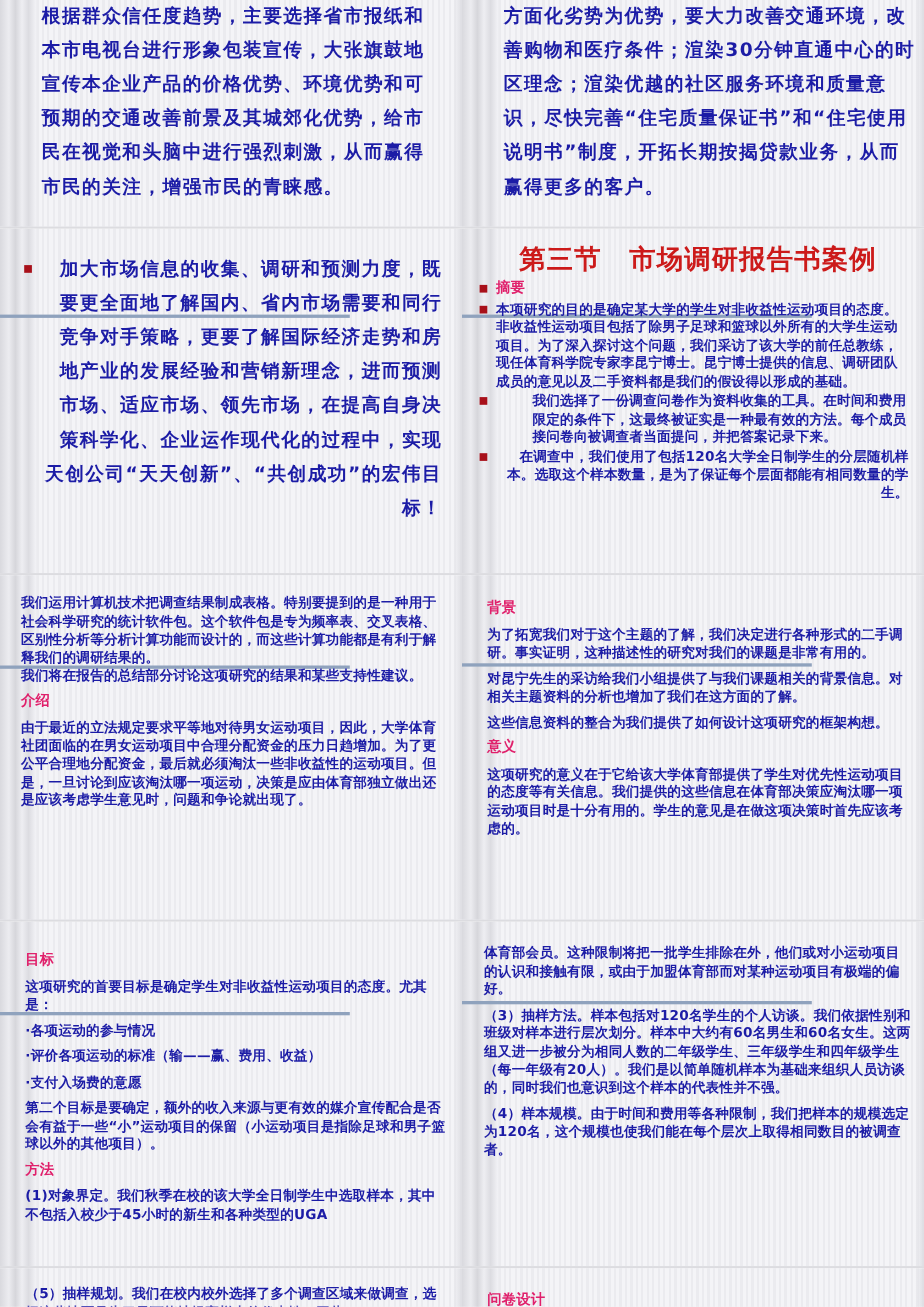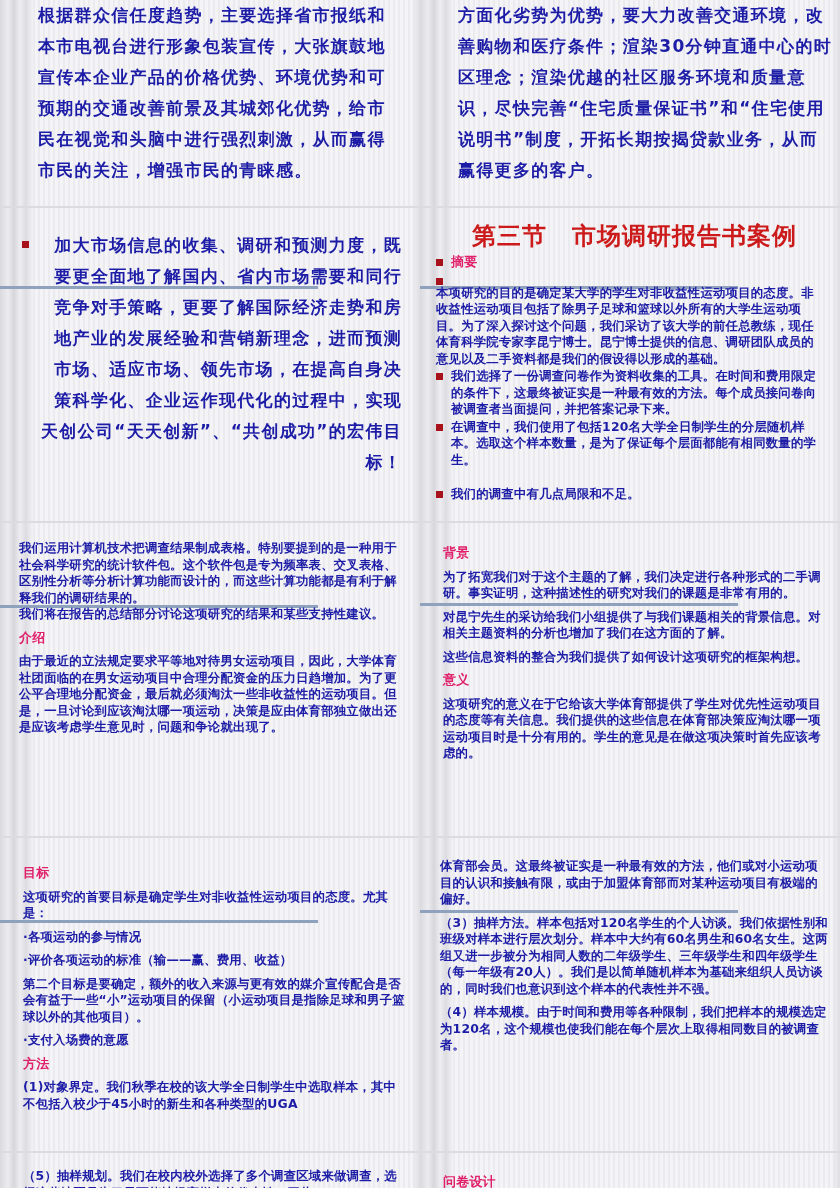--- a/index.html
+++ b/index.html
@@ -70,35 +70,31 @@
   </div>
 
   <div class="slide right" style="top:208px; height:315px;">
     <div class="accent-line" style="top:78px;"></div>
     <div class="title-red" style="position:absolute; left:52px; top:12px;">第三节　市场调研报告书案例</div>
     <div class="body-text small" style="left:16px; top:46px; width:390px;">
       <div class="bullet-row" style="margin-bottom:2px;">
         <span class="bullet"></span>
         <span class="section-label">摘要</span>
       </div>
-      <div class="bullet-row" style="margin-bottom:1px;flex-direction:column;">
+      <div class="bullet-row" style="margin-bottom:1px;">
         <span class="bullet"></span>
         <span>本项研究的目的是确定某大学的学生对非收益性运动项目的态度。非收益性运动项目包括了除男子足球和篮球以外所有的大学生运动项目。为了深入探讨这个问题，我们采访了该大学的前任总教练，现任体育科学院专家李昆宁博士。昆宁博士提供的信息、调研团队成员的意见以及二手资料都是我们的假设得以形成的基础。</span>
       </div>
-      <div class="bullet-row" style="margin-bottom:1px;">
+      <div class="bullet-row" style="margin-bottom:1px;gap:33px;">
         <span class="bullet"></span>
         <span>我们选择了一份调查问卷作为资料收集的工具。在时间和费用限定的条件下，这最终被证实是一种最有效的方法。每个成员接问卷向被调查者当面提问，并把答案记录下来。</span>
       </div>
-      <div class="bullet-row" style="margin-bottom:18px;">
+      <div class="bullet-row" style="margin-bottom:1px;text-align:right;">
         <span class="bullet"></span>
         <span>在调查中，我们使用了包括120名大学全日制学生的分层随机样本。选取这个样本数量，是为了保证每个层面都能有相同数量的学生。</span>
-      </div>
-      <div class="bullet-row">
-        <span class="bullet"></span>
-        <span>我们的调查中有几点局限和不足。</span>
       </div>
     </div>
   </div>
 
   <div class="slide left" style="top:523px; height:315px;">
     <div class="accent-line" style="top:82px;"></div>
     <div class="body-text small" style="left:19px; top:17px; width:386px;">
       <p>我们运用计算机技术把调查结果制成表格。特别要提到的是一种用于社会科学研究的统计软件包。这个软件包是专为频率表、交叉表格、区别性分析等分析计算功能而设计的，而这些计算功能都是有利于解释我们的调研结果的。</p>
       <p class="para">我们将在报告的总结部分讨论这项研究的结果和某些支持性建议。</p>
       <p class="section-label para">介绍</p>
@@ -118,31 +114,31 @@
     </div>
   </div>
 
   <div class="slide left" style="top:838px; height:315px;">
     <div class="accent-line" style="top:82px;"></div>
     <div class="body-text small" style="left:23px; top:27px; width:385px;">
       <p class="section-label para">目标</p>
       <p class="para">这项研究的首要目标是确定学生对非收益性运动项目的态度。尤其是：</p>
       <p class="para">·各项运动的参与情况</p>
       <p class="para">·评价各项运动的标准（输——赢、费用、收益）</p>
+      <p class="para">·支付入场费的意愿</p>
       <p class="para">第二个目标是要确定，额外的收入来源与更有效的媒介宣传配合是否会有益于一些“小”运动项目的保留（小运动项目是指除足球和男子篮球以外的其他项目）。</p>
-      <p class="para">·支付入场费的意愿</p>
       <p class="section-label para">方法</p>
       <p>(1)对象界定。我们秋季在校的该大学全日制学生中选取样本，其中不包括入校少于45小时的新生和各种类型的UGA</p>
     </div>
   </div>
 
   <div class="slide right" style="top:838px; height:315px;">
     <div class="accent-line" style="top:72px;"></div>
     <div class="body-text small" style="left:20px; top:20px; width:388px;">
-      <p class="para">体育部会员。这最终被证实是一种最有效的方法，他们或对小运动项目的认识和接触有限，或由于加盟体育部而对某种运动项目有极端的偏好。</p>
+      <p class="para">体育部会员。这种限制将把一批学生排除在外，他们或对小运动项目的认识和接触有限，或由于加盟体育部而对某种运动项目有极端的偏好。</p>
       <p class="para">（3）抽样方法。样本包括对120名学生的个人访谈。我们依据性别和班级对样本进行层次划分。样本中大约有60名男生和60名女生。这两组又进一步被分为相同人数的二年级学生、三年级学生和四年级学生（每一年级有20人）。我们是以简单随机样本为基础来组织人员访谈的，同时我们也意识到这个样本的代表性并不强。</p>
       <p>（4）样本规模。由于时间和费用等各种限制，我们把样本的规模选定为120名，这个规模也使我们能在每个层次上取得相同数目的被调查者。</p>
     </div>
   </div>
 
   <div class="slide left" style="top:1153px; height:40px; border-bottom:none;">
     <div class="body-text small" style="left:23px; top:15px; width:385px;">（5）抽样规划。我们在校内校外选择了多个调查区域来做调查，选择这些地区是为了最可能地提高样本的代表性。因此</div>
   </div>
 
   <div class="slide right" style="top:1153px; height:40px; border-bottom:none;">

